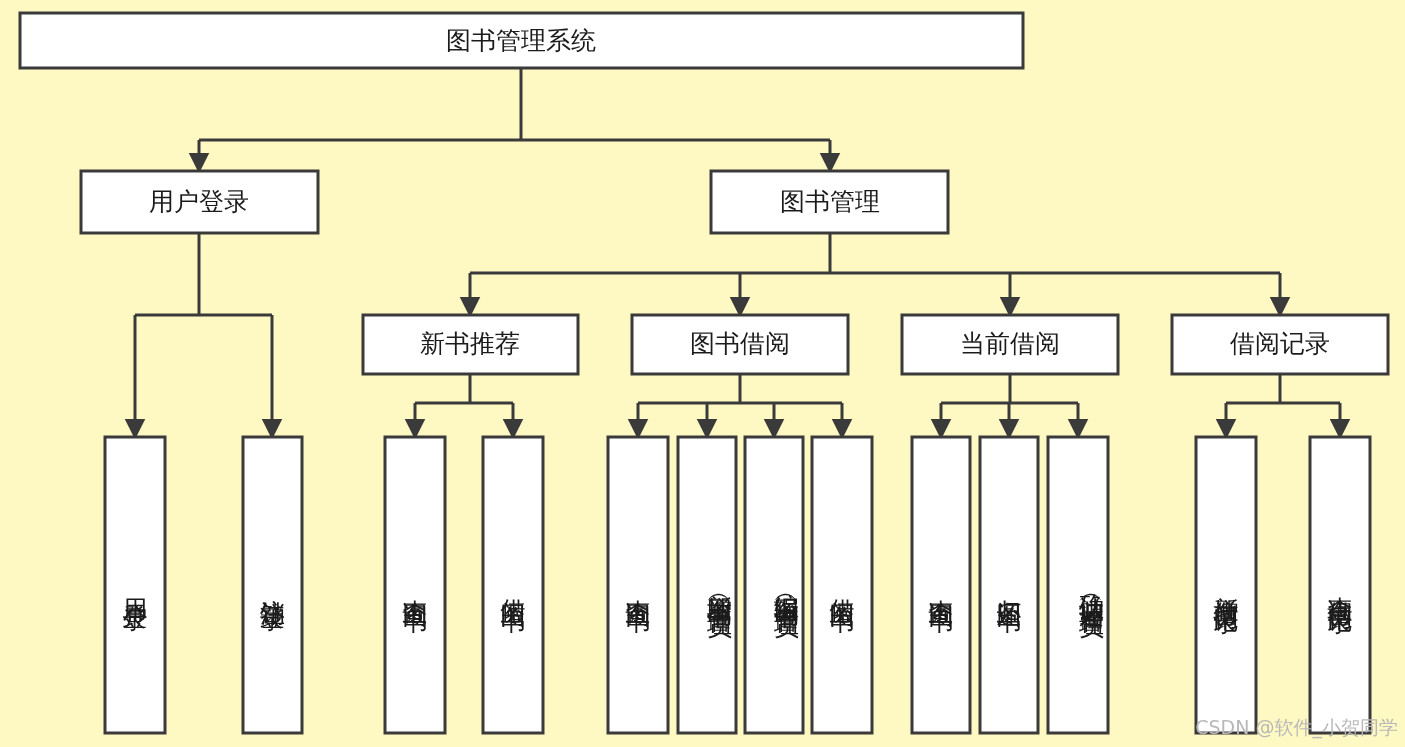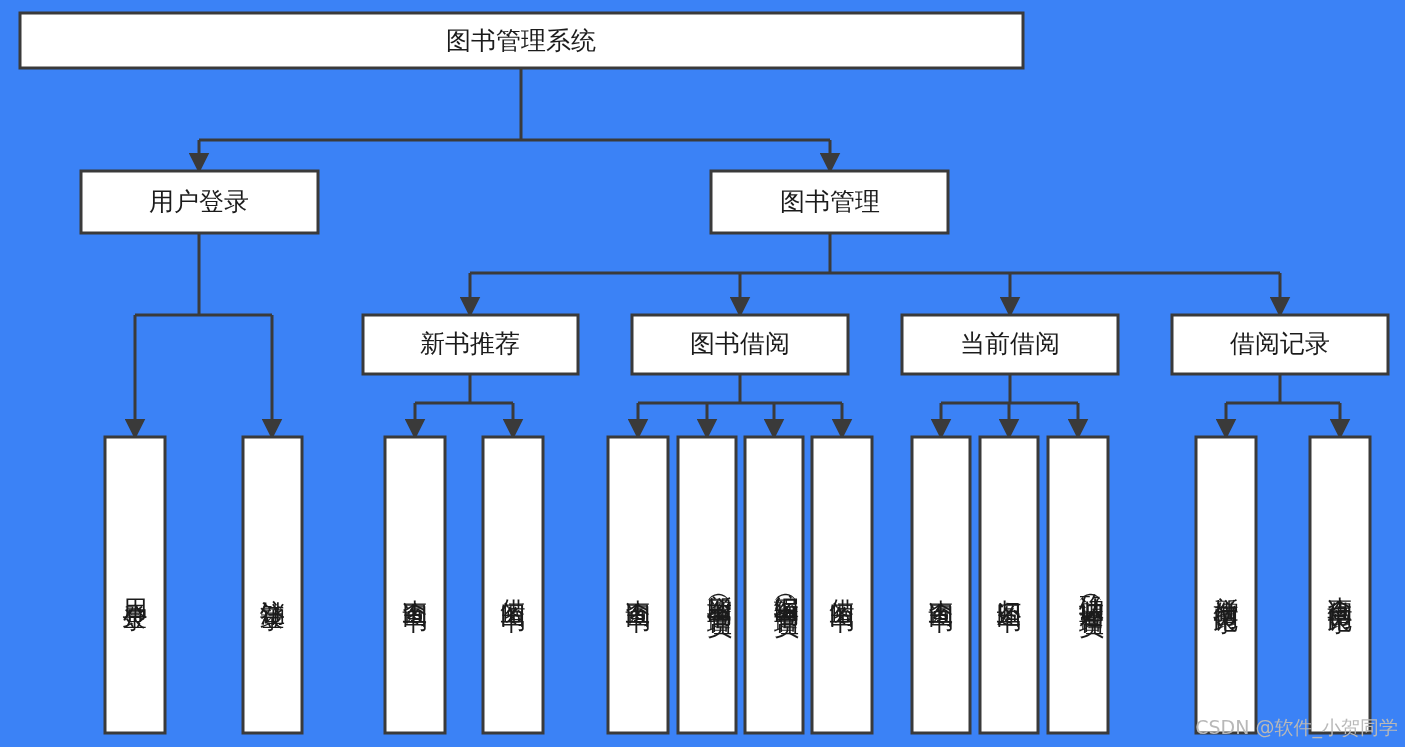--- a/index.html
+++ b/index.html
@@ -7,21 +7,21 @@
     padding: 0;
     background: #ffffff;
   }
   body {
     font-family: "DejaVu Sans", "Liberation Sans", sans-serif;
   }
   #diagram-root {
     position: relative;
     width: 1405px;
     height: 747px;
-    background: #3b82f6;
+    background: #fef9c3;
     overflow: hidden;
   }
   svg.flow {
     position: absolute;
     left: 0;
     top: 0;
     width: 1405px;
     height: 747px;
   }
   .node-box {

